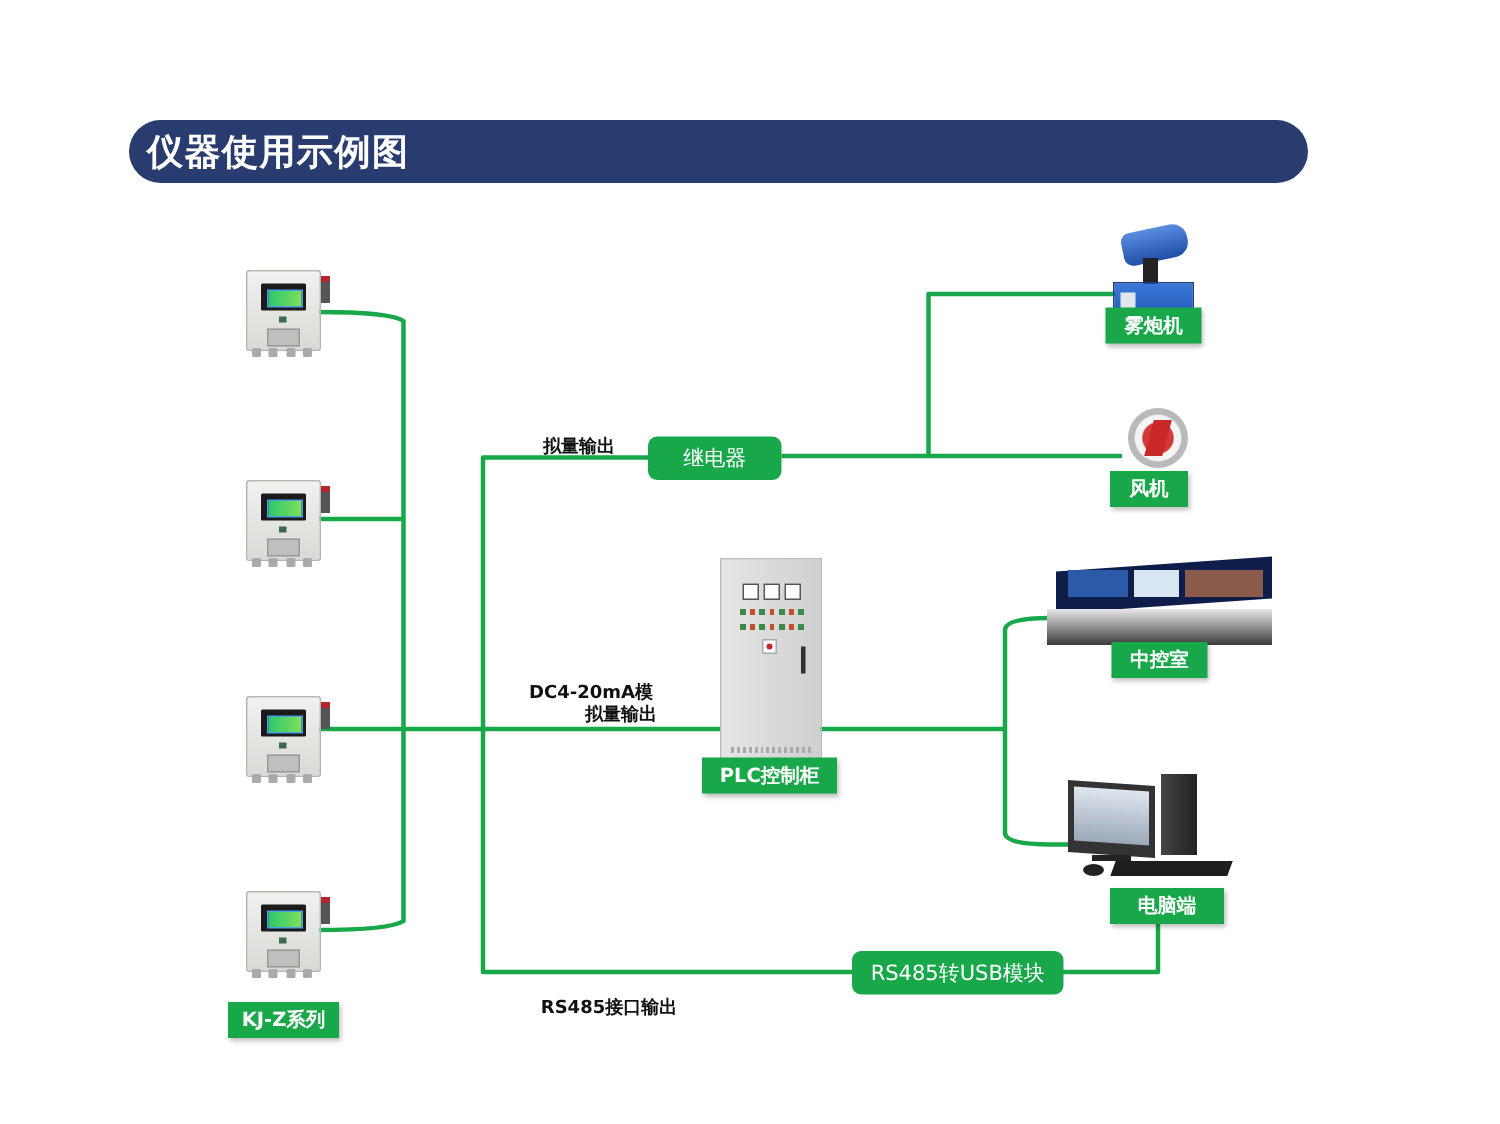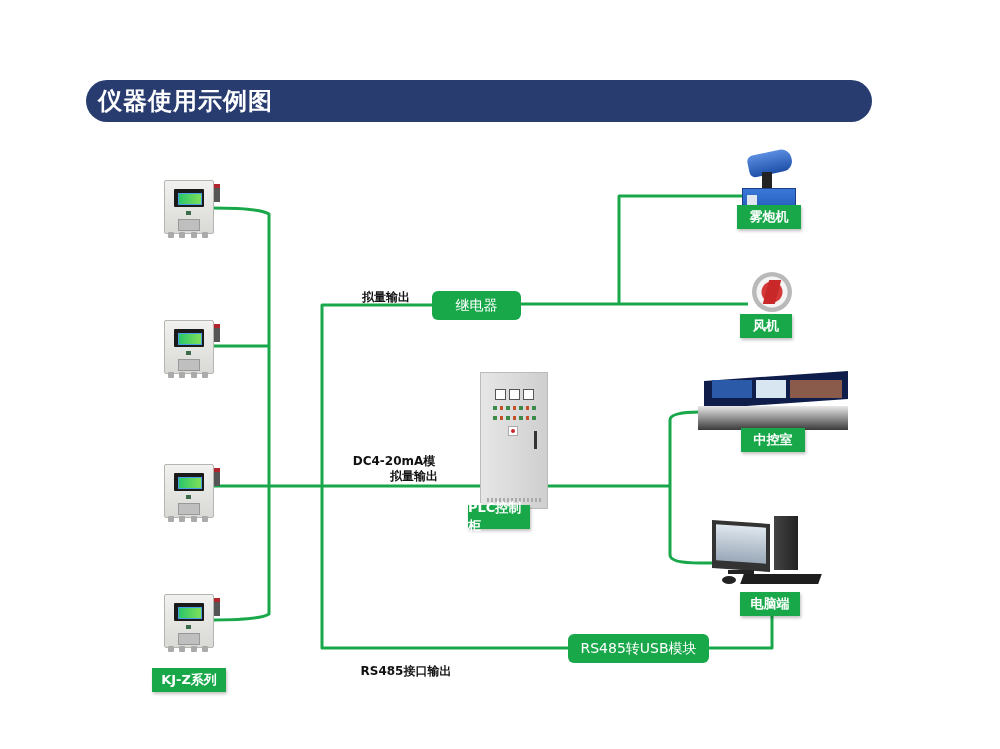--- a/index.html
+++ b/index.html
@@ -157,21 +157,21 @@
     <div class="meter" style="left:28px;"></div>
     <div class="meter" style="left:42px;"></div>
   <div class="btnrow" style="top:33px;"></div>
     <div class="btnrow" style="top:43px;"></div>
   <div class="estop">
       <i></i>
     </div>
     <div class="handle"></div>
     <div class="vent"></div>
 </div>
-<div class="label-box" style="left:468px;top:505px;width:62px;height:24px;">PLC控制柜</div>
+<div class="label-box" style="left:468px;top:505px;width:90px;height:24px;">PLC控制柜</div>
 
 <div class="device cannon" style="left:738px;top:146px;">
   <div class="barrel"></div>
     <div class="stand"></div>
     <div class="base">
       <i></i>
     </div>
 </div>
 <div class="label-box" style="left:737px;top:205px;width:64px;height:24px;">雾炮机</div>
 
@@ -192,15 +192,15 @@
 
 <div class="device pc" style="left:712px;top:514px;">
   <div class="mon">
       <i></i>
     </div>
     <div class="tower"></div>
     <div class="stand"></div>
     <div class="kbd"></div>
     <div class="mouse"></div>
 </div>
-<div class="label-box" style="left:740px;top:592px;width:60px;height:24px;">电脑端</div>
+<div class="label-box" style="left:740px;top:592px;width:76px;height:24px;">电脑端</div>
 
 <div class="label-box rounded" style="left:568px;top:634px;width:141px;height:29px;">RS485转USB模块</div>
 
 </body></html>

